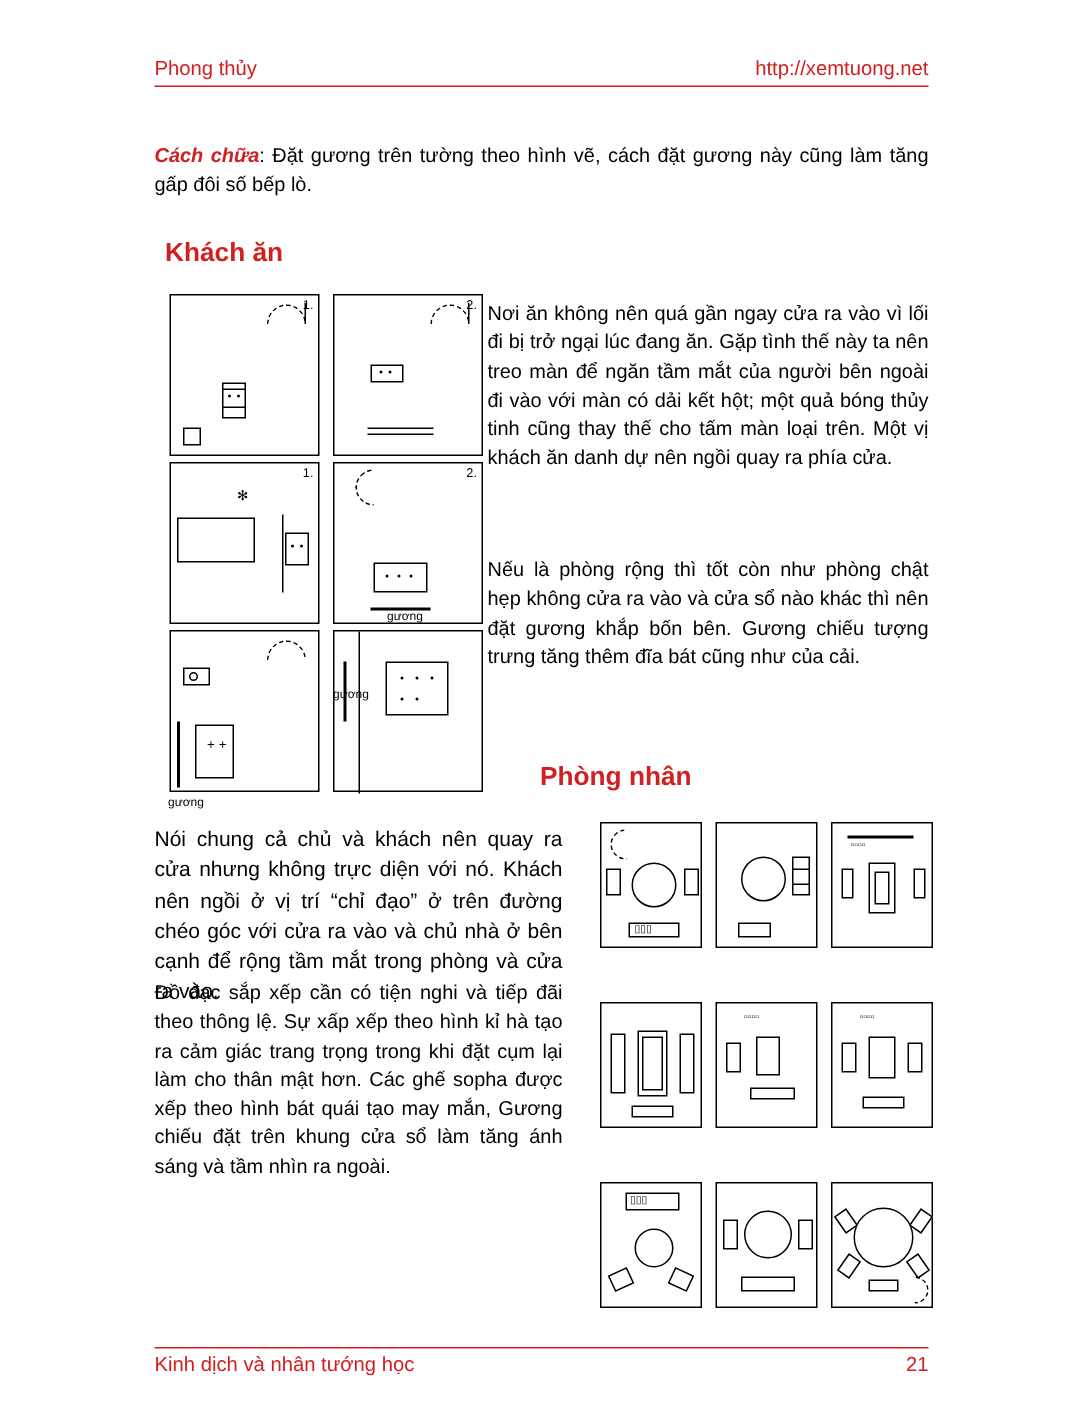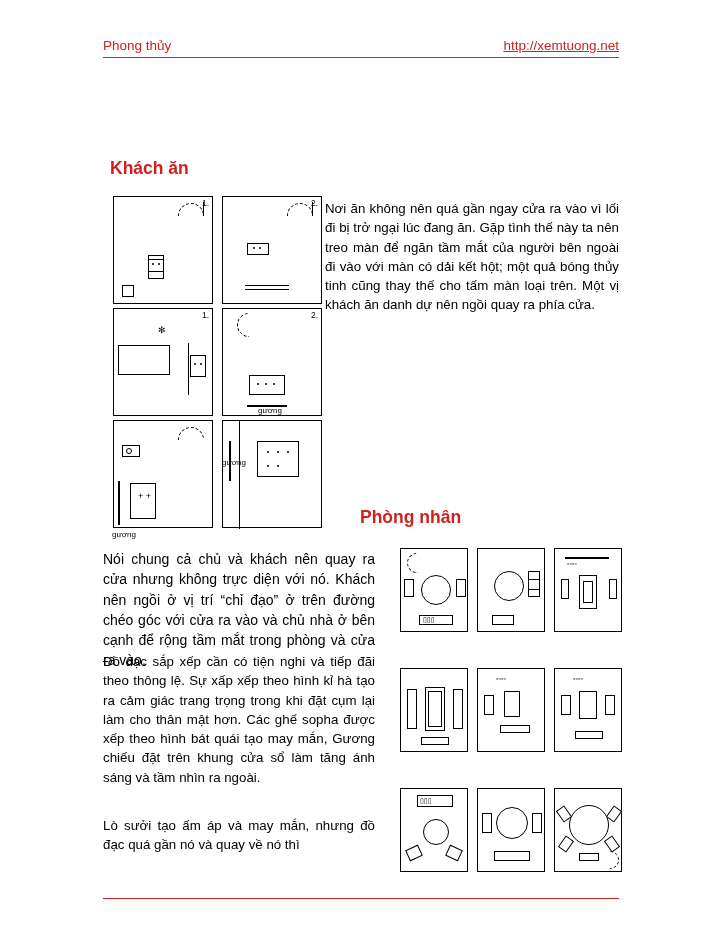--- a/index.html
+++ b/index.html
@@ -26,21 +26,20 @@
     left: 103px; top: 38px;
     width: 516px;
     display: flex;
     justify-content: space-between;
     align-items: baseline;
     font-size: 13.5px;
   }
   .header .hdr-left { color: #d02020; }
   .header .hdr-right {
     color: #d02020;
-    text-decoration: underline;
   }
   .rule-top {
     position: absolute;
     left: 103px; top: 57px;
     width: 516px; height: 1px;
     background: #d02020;
   }
   .line-6 {
     position: absolute;
     left: 103px; top: 62px; width: 516px;
@@ -136,24 +135,28 @@
 
 <div class="page">
 
   <div class="header">
     <span class="hdr-left">Phong thủy</span>
     <span class="hdr-right">http://xemtuong.net</span>
   </div>
   <div class="rule-top"></div>
 
 
+  <div class="cach-chua">
+    <span class="lbl">Cách chữa</span><span>: Đặt gương trên tường theo hình vẽ, cách đặt gương này cũng làm tăng gấp đôi số bếp lò.</span>
+  </div>
 
   <h2 class="section" id="h-phongan">Khách ăn</h2>
 
   <div class="din-p1">Nơi ăn không nên quá gần ngay cửa ra vào vì lối đi bị trở ngại lúc đang ăn. Gặp tình thế này ta nên treo màn để ngăn tầm mắt của người bên ngoài đi vào với màn có dải kết hột; một quả bóng thủy tinh cũng thay thế cho tấm màn loại trên. Một vị khách ăn danh dự nên ngồi quay ra phía cửa.</div>
+  <div class="din-p2">Nếu là phòng rộng thì tốt còn như phòng chật hẹp không cửa ra vào và cửa sổ nào khác thì nên đặt gương khắp bốn bên. Gương chiếu tượng trưng tăng thêm đĩa bát cũng như của cải.</div>
 
   <div class="fig" style="left:113px; top:196px; width:100px; height:108px;">
     <span class="num">1.</span>
     <div class="arc" style="right:8px; top:6px; width:26px; height:26px; transform:rotate(45deg);"></div>
     <div class="ln" style="right:8px; top:5px; width:1.2px; height:14px;"></div>
     <div class="box" style="left:34px; top:58px; width:16px; height:24px;"></div>
     <div class="ln" style="left:34px; top:62px; width:16px; height:1px;"></div>
     <div class="ln" style="left:34px; top:74px; width:16px; height:1px;"></div>
     <div class="dot" style="left:38px; top:66px;"></div>
     <div class="dot" style="left:44px; top:66px;"></div>
@@ -213,21 +216,20 @@
     <div class="dot" style="left:44px; top:44px;"></div>
     <div class="dot" style="left:54px; top:44px;"></div>
     <div class="ln" style="left:6px; top:20px; width:2px; height:40px;"></div>
   </div>
   <div class="txt" style="left:222px; top:458px; font-size:8px;">gương</div>
 
   <h2 class="section" id="h-phongkhach">Phòng nhân</h2>
 
   <div class="liv-p1">Nói chung cả chủ và khách nên quay ra cửa nhưng không trực diện với nó. Khách nên ngồi ở vị trí “chỉ đạo” ở trên đường chéo góc với cửa ra vào và chủ nhà ở bên cạnh để rộng tầm mắt trong phòng và cửa ra vào.</div>
   <div class="liv-p2">Đồ đạc sắp xếp cần có tiện nghi và tiếp đãi theo thông lệ. Sự xấp xếp theo hình kỉ hà tạo ra cảm giác trang trọng trong khi đặt cụm lại làm cho thân mật hơn. Các ghế sopha được xếp theo hình bát quái tạo may mắn, Gương chiếu đặt trên khung cửa sổ làm tăng ánh sáng và tầm nhìn ra ngoài.</div>
-  <div class="liv-p3">Lò sưởi tạo ấm áp và may mắn, nhưng đồ đạc quá gần nó và quay về nó thì</div>
 
   <div class="fig" style="left:400px; top:548px; width:68px; height:84px;">
     <div class="arc" style="left:6px; top:4px; width:20px; height:20px; transform:rotate(-50deg);"></div>
     <div class="circ" style="left:20px; top:26px; width:30px; height:30px;"></div>
     <div class="box" style="left:3px; top:30px; width:10px; height:18px;"></div>
     <div class="box" style="left:55px; top:30px; width:10px; height:18px;"></div>
     <div class="box" style="left:18px; top:66px; width:34px; height:10px;"></div>
     <div class="txt" style="left:22px; top:67px;">▯▯▯</div>
   </div>
 
@@ -290,14 +292,18 @@
     <div class="circ" style="left:14px; top:16px; width:40px; height:40px;"></div>
     <div class="box" style="left:4px; top:18px; width:10px; height:14px; transform:rotate(-35deg);"></div>
     <div class="box" style="left:54px; top:18px; width:10px; height:14px; transform:rotate(35deg);"></div>
     <div class="box" style="left:6px; top:48px; width:10px; height:14px; transform:rotate(35deg);"></div>
     <div class="box" style="left:52px; top:48px; width:10px; height:14px; transform:rotate(-35deg);"></div>
     <div class="box" style="left:24px; top:64px; width:20px; height:8px;"></div>
     <div class="arc" style="right:2px; bottom:2px; width:18px; height:18px; transform:rotate(135deg);"></div>
   </div>
 
   <div class="rule-bot"></div>
+  <div class="footer">
+    <span class="fleft">Kinh dịch và nhân tướng học</span>
+    <span class="fright">21</span>
+  </div>
 
 </div>
 
 </body></html>

